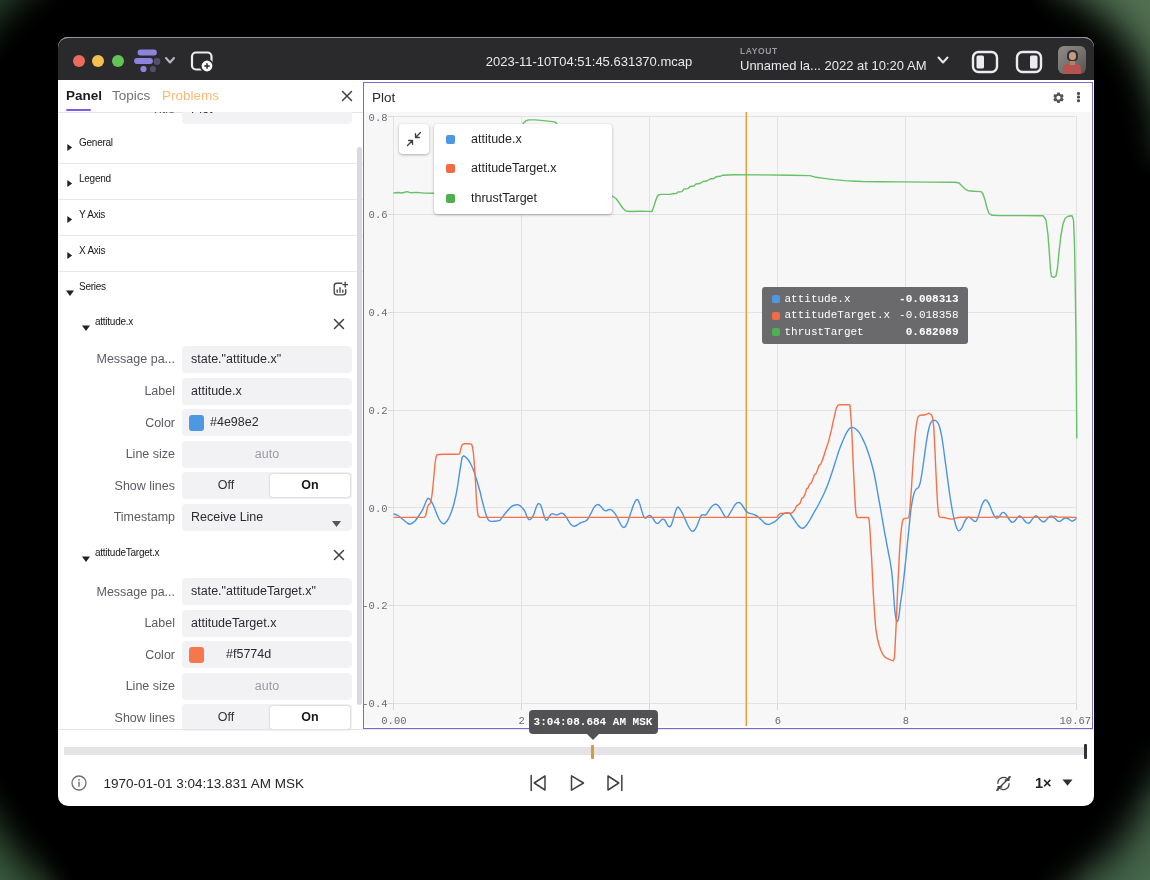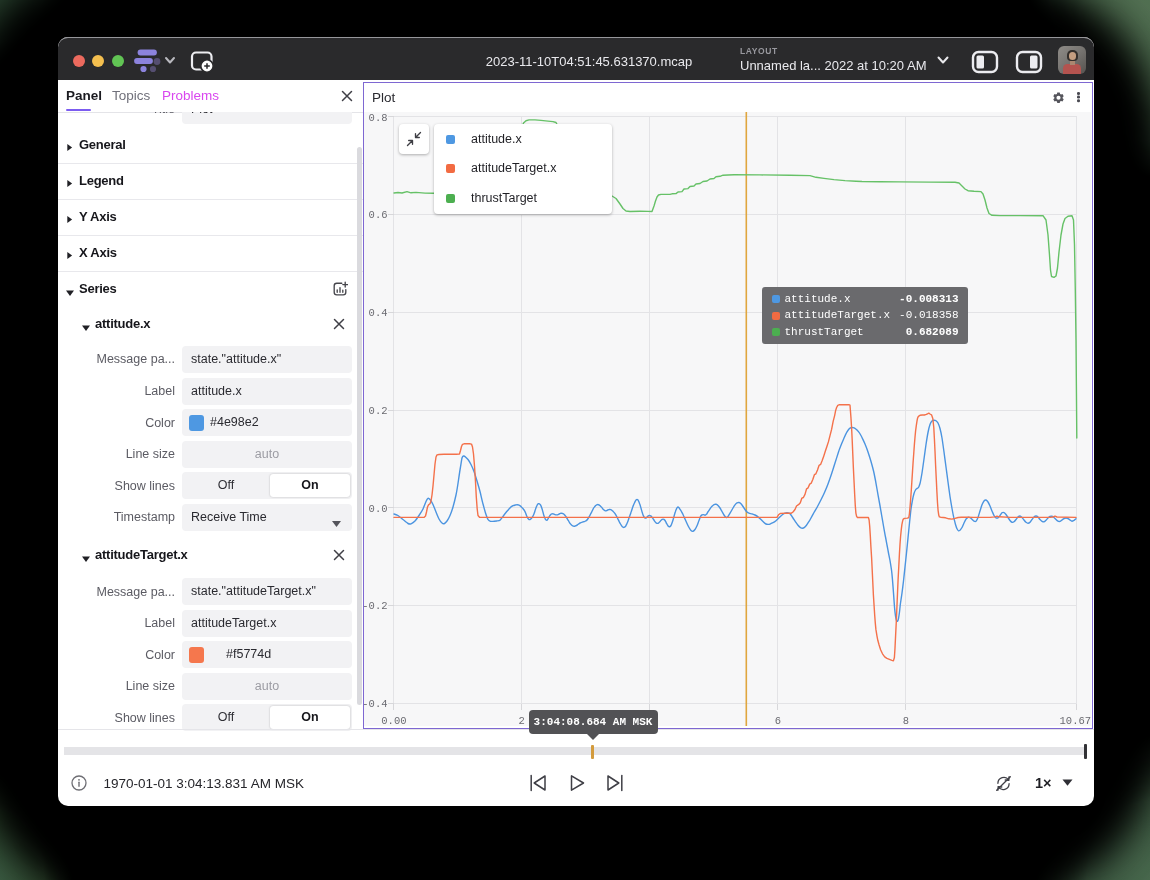--- a/index.html
+++ b/index.html
@@ -8,21 +8,21 @@
  radial-gradient(ellipse 88px 130px at -8px 888px, #3b5c44 0%, #30492f 60%, rgba(0,0,0,0) 95%),
  radial-gradient(ellipse 130px 160px at 1158px 888px, #4a6b4f 0%, #3f5c44 55%, rgba(0,0,0,0) 98%),
  #000; }
 .blackout { position:absolute; left:-25px; top:-25px; width:1185px; height:930px; background:#000;
  border-radius:115px 170px 185px 165px; filter:blur(18px); }
 .abs { position:absolute; }
 .win { position:absolute; left:58px; top:37px; width:1036px; height:769px; background:#fff;
  border-radius:10px; box-shadow:0 22px 60px 18px rgba(0,0,0,0.92), 0 0 0 1px rgba(0,0,0,0.6); }
 .tbar { position:absolute; left:58px; top:37px; width:1036px; height:43px; background:#2a2a2c;
  border-radius:10px 10px 0 0; border-top:1px solid #96969a; }
-.sechead { font-size:13px; font-weight:bold; letter-spacing:-0.25px; color:#16161b; }
+.sechead { font-size:10px; font-weight:normal; letter-spacing:-0.25px; color:#16161b; }
 .flabel { font-size:12.5px; color:#5b5b63; }
 .fbox { background:#f2f2f4; border-radius:4px; }
 .ftext { margin-left:9px; line-height:27px; font-size:12.5px; color:#2a2a30; white-space:nowrap; }
 .mono { font-family:"Liberation Mono",monospace; }
 </style></head>
 <body>
 <div class="blackout"></div>
 <div class="win"></div>
 <div class="tbar"></div>
 <div class="abs" style="left:72.5px;top:54.5px;width:12px;height:12px;border-radius:50%;background:#ec6a5e"></div>
@@ -60,21 +60,21 @@
 <rect x="15" y="5.5" width="7.5" height="13" rx="1.5" fill="#ececf0"></rect>
 </svg>
 <div class="abs" style="left:1058px;top:46px;width:28px;height:28px;border-radius:6px;overflow:hidden;background:linear-gradient(135deg,#8f8c88 0%,#767370 50%,#55524f 100%)">
 <div class="abs" style="left:8.5px;top:3.5px;width:11px;height:11.5px;border-radius:5px 5px 4px 4px;background:#332e2b"></div>
 <div class="abs" style="left:10.5px;top:6px;width:7px;height:8px;border-radius:3.5px;background:#c49d80"></div>
 <div class="abs" style="left:5px;top:17.5px;width:18px;height:10.5px;border-radius:4.5px 4.5px 0 0;background:#b4534f"></div>
 <div class="abs" style="left:12px;top:15px;width:4.5px;height:4px;background:#ab8770"></div>
 </div>
 <div class="abs" style="left:66px;top:88px;font-size:13.5px;font-weight:bold;color:#1b1b20">Panel</div>
 <div class="abs" style="left:112px;top:88px;font-size:13.5px;color:#70707a">Topics</div>
-<div class="abs" style="left:162px;top:88px;font-size:13.5px;color:#d946ef">Problems</div>
+<div class="abs" style="left:162px;top:88px;font-size:13.5px;color:#fdba74">Problems</div>
 <div class="abs" style="left:66px;top:108.5px;width:25px;height:2.5px;background:#7c5cf0;border-radius:2px"></div>
 <div class="abs" style="left:340px;top:89px"><svg width="14" height="14" viewBox="0 0 14 14">
       <path d="M2.5,2.5 L11.5,11.5 M11.5,2.5 L2.5,11.5" stroke="#3f3f46" stroke-width="1.5" stroke-linecap="round"></path>
     </svg></div>
 <div class="abs" style="left:58px;top:111.5px;width:305.5px;height:1px;background:#e4e4e8"></div>
 <div class="abs" style="left:58px;top:112px;width:305px;height:12px;overflow:hidden">
 <div class="abs flabel" style="left:0px;top:-10px;width:117px;text-align:right">Title</div>
 <div class="abs fbox" style="left:124px;top:-17px;width:170px;height:29px">
       <div class="ftext" style="line-height:29px">Plot</div>
     </div>
@@ -134,21 +134,21 @@
 <div class="abs fbox" style="left:182px;top:440.5px;width:170px;height:27px">
     <div style="text-align:center;line-height:27px;color:#9c9ca3;font-size:12.5px">auto</div>
   </div>
 <div class="abs flabel" style="left:58px;top:478.5px;width:117px;text-align:right">Show lines</div>
 <div class="abs fbox" style="left:182px;top:472.0px;width:170px;height:27px">
     <div class="abs" style="left:0;top:0;width:88px;height:27px;text-align:center;line-height:27px;font-size:12.5px;color:#2f2f35">Off</div>
 <div class="abs" style="left:88px;top:2px;width:80px;height:23px;background:#fff;border-radius:3px;box-shadow:0 0 2px rgba(0,0,0,0.25);text-align:center;line-height:23px;font-size:12.5px;font-weight:bold;color:#16161b">On</div>
   </div>
 <div class="abs flabel" style="left:58px;top:510px;width:117px;text-align:right">Timestamp</div>
 <div class="abs fbox" style="left:182px;top:503.5px;width:170px;height:27px">
-    <div class="ftext">Receive Time</div>
+    <div class="ftext">Receive Line</div>
     <div class="abs" style="right:10px;top:10px"><svg width="11" height="8" viewBox="0 0 11 8">
         <path d="M1,1 L10,1 L5.5,7 Z" fill="#55555c"></path>
       </svg></div>
   </div>
 <div class="abs" style="left:81px;top:549px"><svg width="10" height="8" viewBox="0 0 10 8">
       <path d="M1,1.5 L9,1.5 L5,7 Z" fill="#202025"></path>
     </svg></div>
 <div class="abs sechead" style="left:95px;top:547px">attitudeTarget.x</div>
 <div class="abs" style="left:332px;top:548px"><svg width="14" height="14" viewBox="0 0 14 14">
       <path d="M2.5,2.5 L11.5,11.5 M11.5,2.5 L2.5,11.5" stroke="#3f3f46" stroke-width="1.5" stroke-linecap="round"></path>

